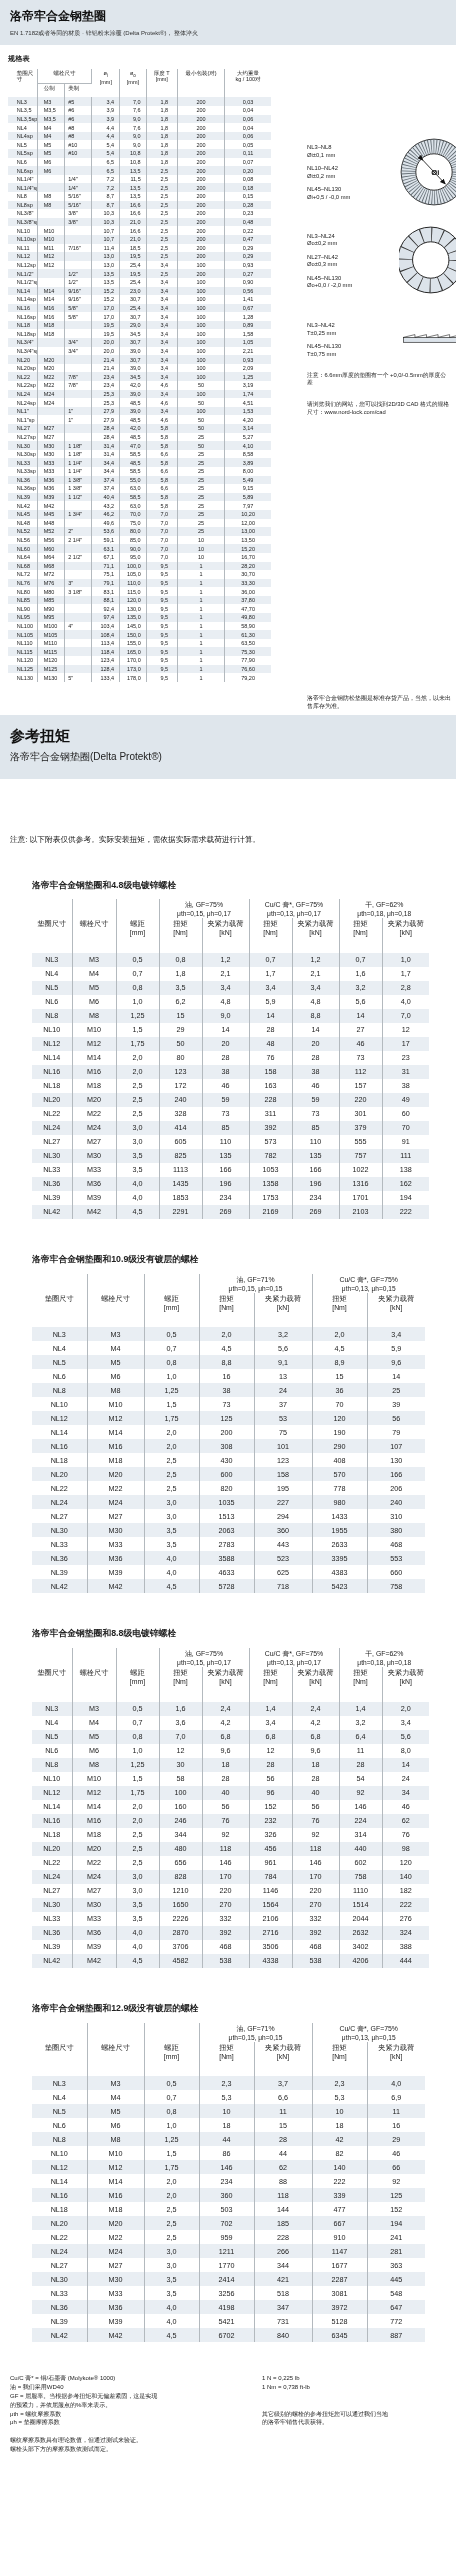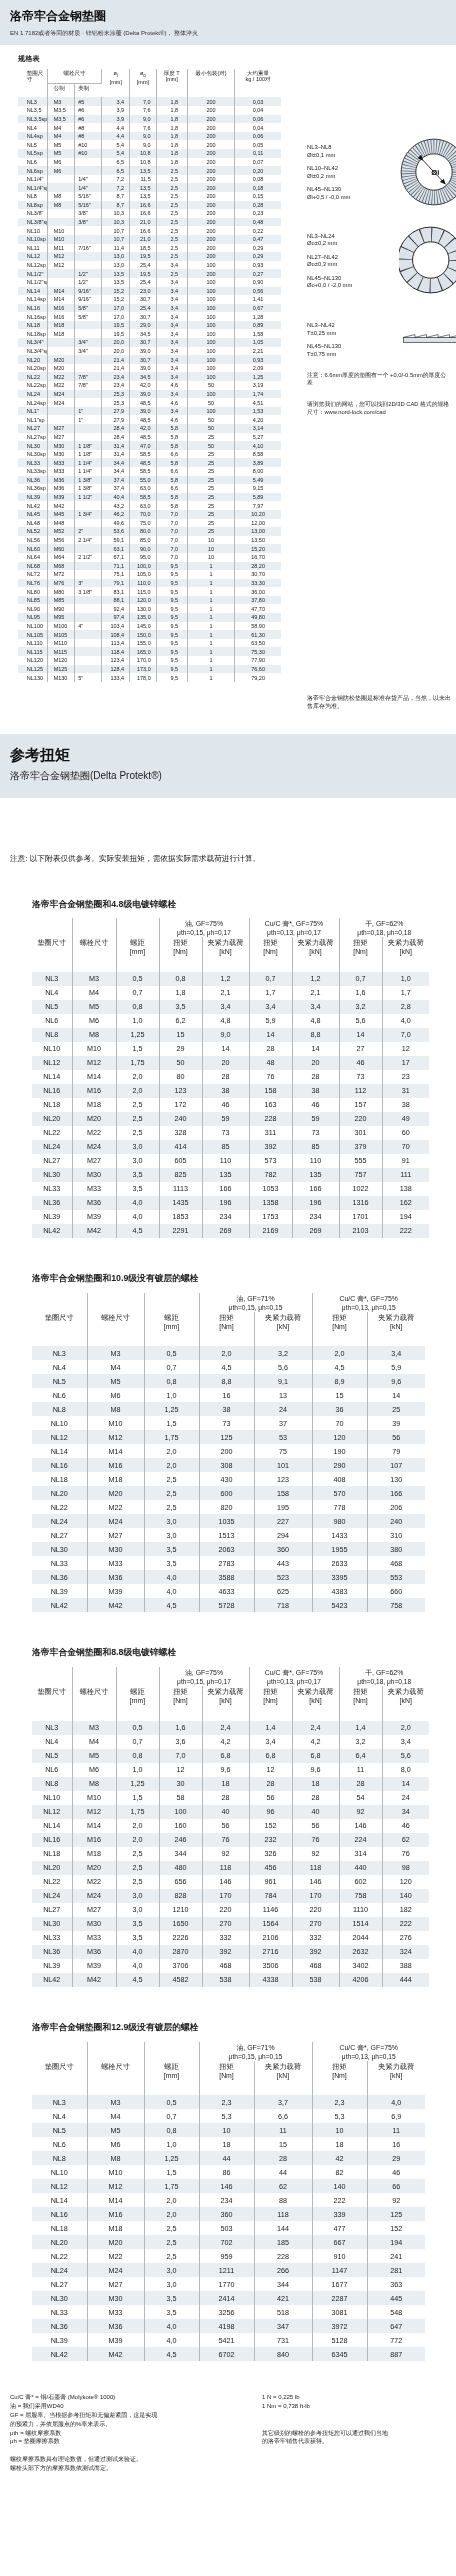--- a/index.html
+++ b/index.html
@@ -5,21 +5,21 @@
   html,body{margin:0;padding:0;}
   body{
     width:457px;height:2576px;overflow:hidden;background:#ffffff;
     font-family:"Liberation Sans","DejaVu Sans",sans-serif;color:#222;
   }
   
   .band{background:#dfe6ec;padding:8.3px 10px 7.2px 10px;}
   .band h1{margin:0 0 3.3px 0;font-size:12px;font-weight:bold;color:#111;}
   .band .sub{font-size:6px;color:#333;}
   
-  .spec-wrap{position:relative;padding:0 0 0 18px;}
+  .spec-wrap{position:relative;padding:0 0 0 8px;}
   .spec-heading{font-size:7.2px;font-weight:bold;margin:8.8px 0 5.5px 0;}
   table.spec{border-collapse:collapse;width:263px;table-layout:fixed;font-size:5.5px;line-height:6px;}
   table.spec th{font-weight:normal;vertical-align:top;padding:1.1px 1.7px 6.6px 1.7px;text-align:center;}
   table.spec th.hl{text-align:left;padding-left:8.8px;}
   table.spec td{padding:1.3px 1.7px;white-space:nowrap;overflow:hidden;}
   table.spec td,table.spec th{border-right:0.6px solid #b3b9be;}
   table.spec td:last-child,table.spec th:last-child{border-right:none;}
   table.spec tbody tr:nth-child(odd){background:#e9eef3;}
   table.spec td.c1{text-align:left;padding-left:8.8px;}
   table.spec td.c2{text-align:left;padding-left:6px;}
@@ -33,21 +33,21 @@
   .sidebar{position:absolute;left:307px;top:83px;width:144px;font-size:5.8px;line-height:7.2px;color:#222;}
   .tolblock{display:flex;align-items:center;margin-bottom:16.5px;gap:36px;}
   .tolnotes{width:56px;flex:none;}
   .tolnotes .rng{margin-top:6.6px;}
   .tolnotes .rng:first-child{margin-top:0;}
   .diag{flex:none;}
   .side-note{margin:3.3px 0 0 0;line-height:7.7px;}
   .web-note{margin:14.3px 0 0 0;line-height:7.7px;}
   .stock-note{position:absolute;left:0;top:557px;width:144px;font-size:6px;line-height:8.3px;}
   
-  .band2{background:#dfe6ec;margin-top:52px;padding:12px 10px 14.3px 10px;}
+  .band2{background:#dfe6ec;margin-top:33px;padding:12px 10px 14.3px 10px;}
   .band2 h2{margin:0 0 4.4px 0;font-size:15px;font-weight:bold;color:#111;}
   .band2 .sub{font-size:10px;color:#222;}
   .notice{margin:56px 0 0 10px;font-size:7.7px;color:#111;}
   
   .tq{margin-left:32px;}
   .tq h3{font-size:8.8px;font-weight:bold;margin:35px 0 0 0;}
   .tq:first-of-type h3{margin-top:22px;}
   table.tqt{border-collapse:collapse;margin-top:7.7px;table-layout:fixed;font-size:7.2px;}
   table.tqt th{font-weight:normal;vertical-align:bottom;padding:1.1px 1.1px;}
   table.tqt th,table.tqt td{border-right:0.6px solid #b3b9be;text-align:center;}

